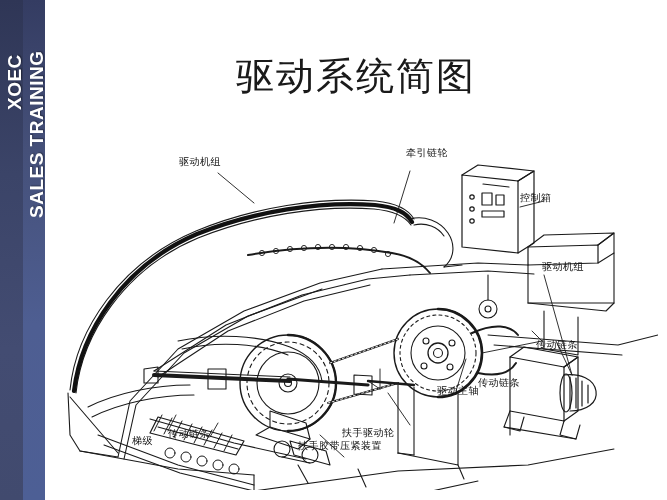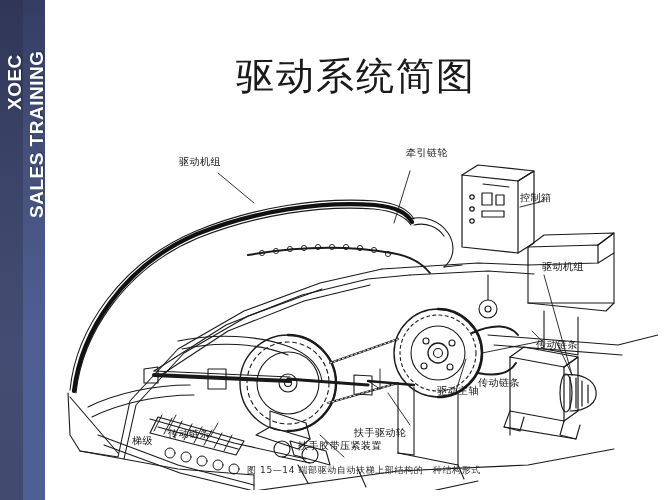--- a/index.html
+++ b/index.html
@@ -329,24 +329,23 @@
     <div class="dlabel" style="left:462px; top:57px;">控制箱</div>
 
     <div class="dlabel" style="left:484px; top:126px;">驱动机组</div>
 
     <div class="dlabel" style="left:478px; top:204px;">传动链条</div>
 
     <div class="dlabel" style="left:420px; top:242px;">传动链条</div>
 
     <div class="dlabel" style="left:347px; top:250px;padding-left:32px;">驱动主轴</div>
 
-    <div class="dlabel" style="left:296px; top:292px;">扶手驱动轮</div>
+    <div class="dlabel" style="left:284px; top:292px;">扶手驱动轮</div>
 
     <div class="dlabel" style="left:240px; top:305px;text-align:right;">扶手胶带压紧装置</div>
 
     <div class="dlabel" style="left:110px; top:293px;">传动链条</div>
 
     <div class="dlabel" style="left:74px; top:300px;">梯级</div>
 
-    <div class="caption" style="left:189px; top:329px;">图 15—14   端部驱动自动扶梯上部结构的一种结构形式</div>
   </div>
 
 </div>
 
 </body></html>

